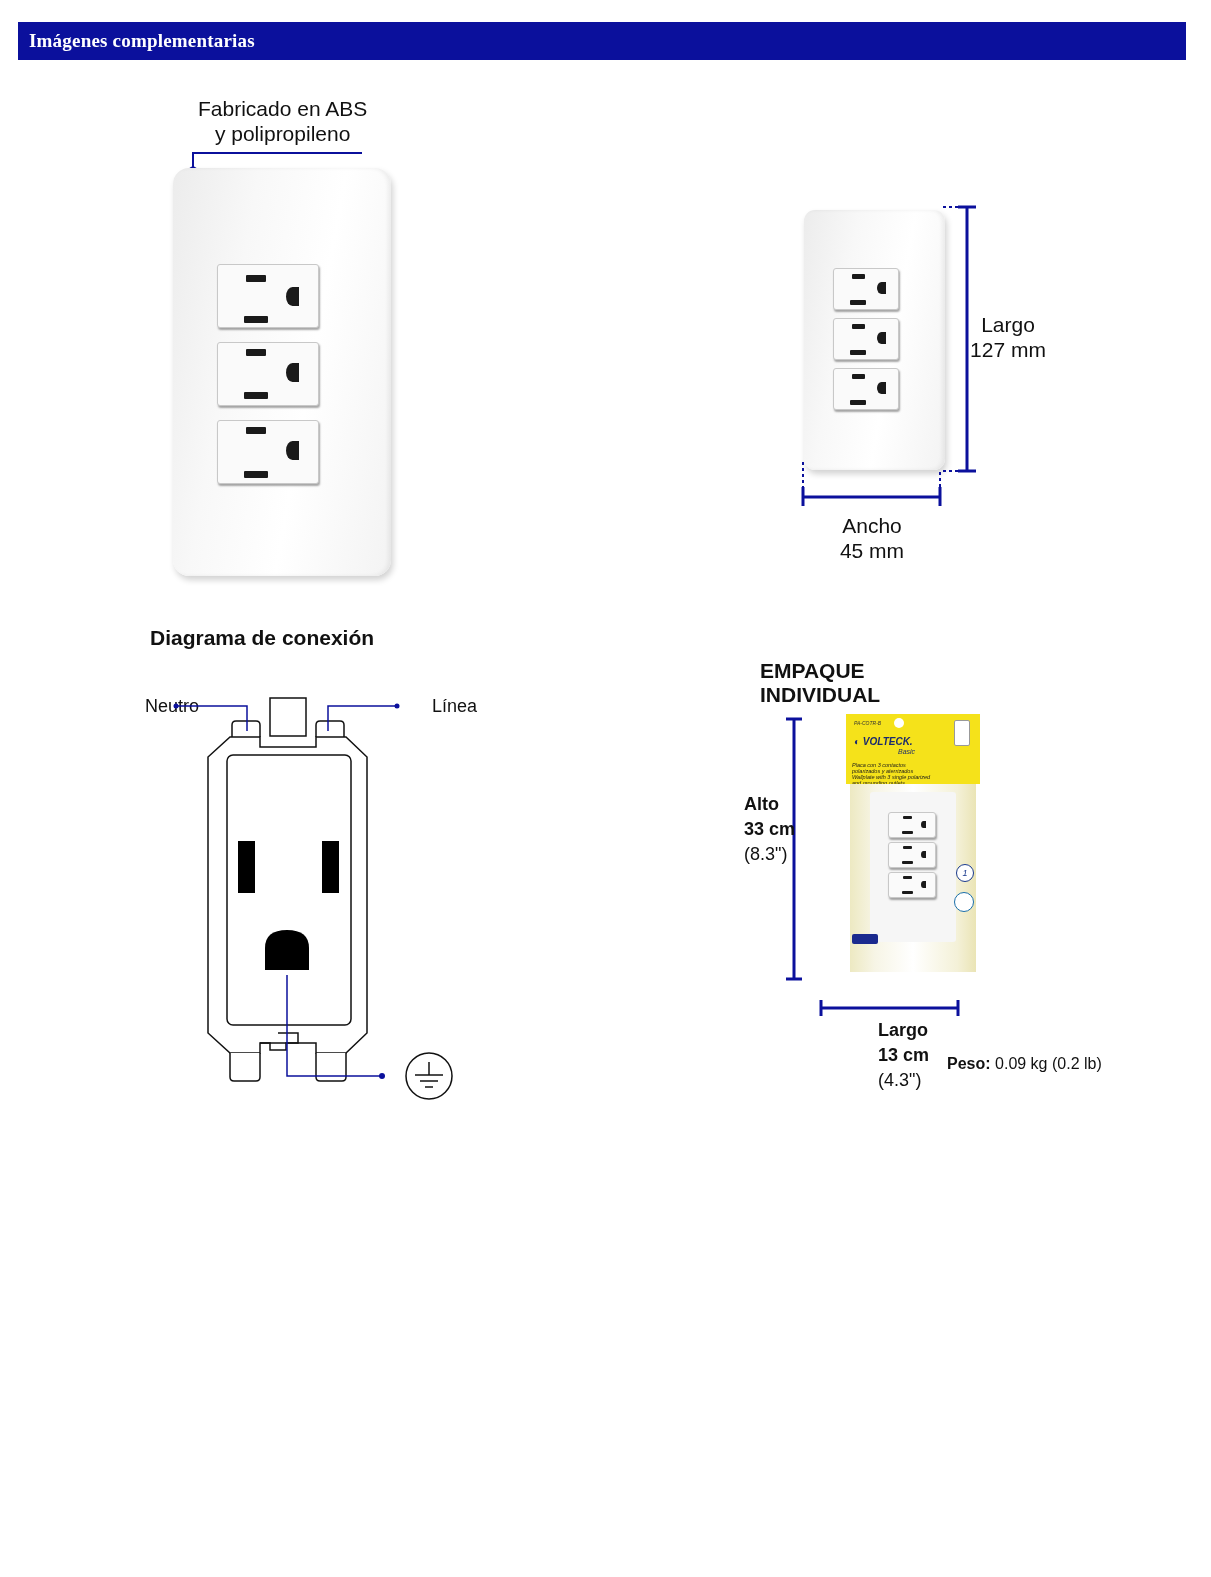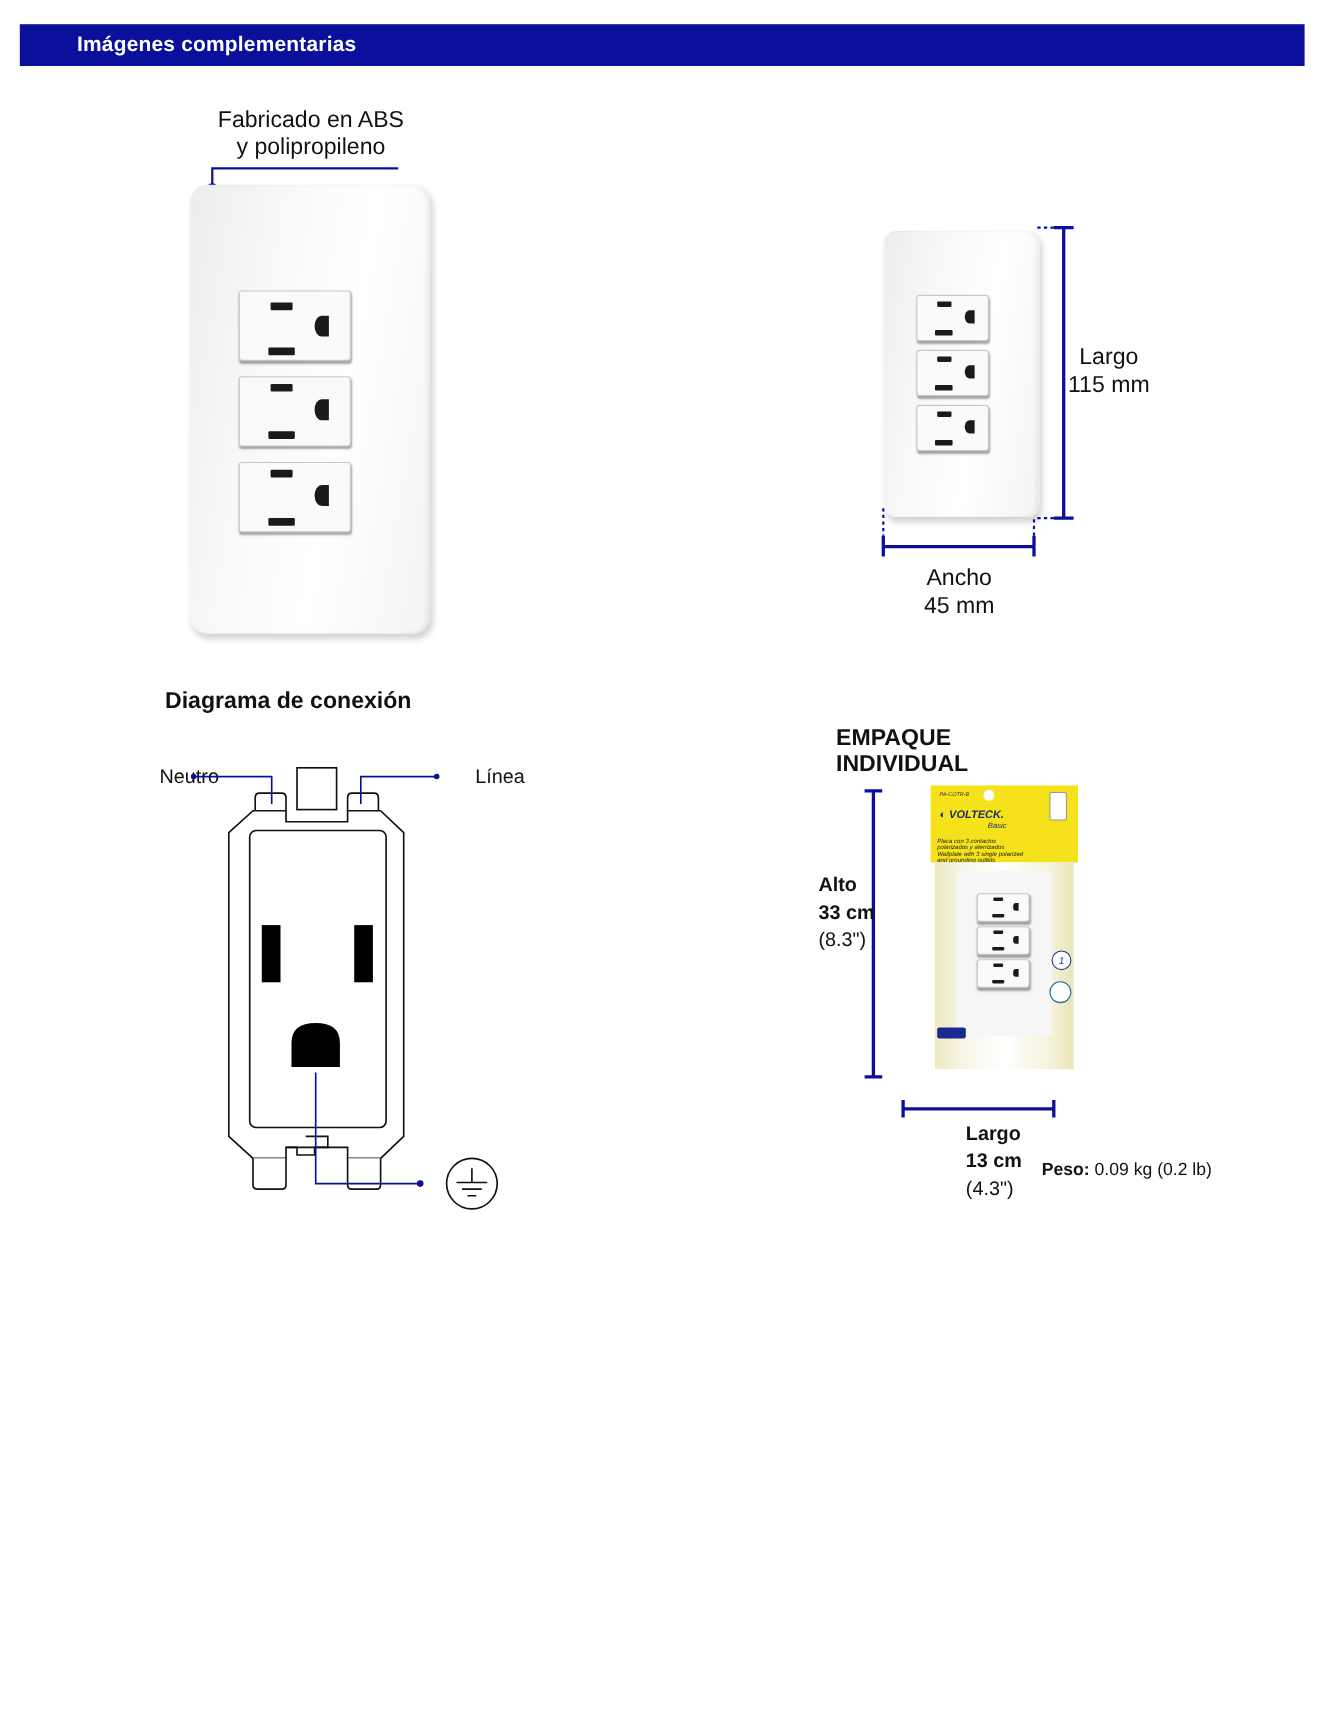--- a/index.html
+++ b/index.html
@@ -1,21 +1,21 @@
 <!DOCTYPE html>
 <html><head>
 <meta charset="utf-8">
 <style>
   html, body { margin:0; padding:0; background:#ffffff; }
   body { width:1211px; height:1577px; position:relative; overflow:hidden;
          font-family:"Liberation Sans", "DejaVu Sans", sans-serif; color:#111; }
   .header-bar { position:absolute; left:18px; top:22px; width:1168px; height:38px;
                 background:#0b109c; }
   .header-title { position:absolute; left:11px; top:8px; color:#fff; font-weight:bold;
-                  font-size:19px; font-family:Liberation Sans, sans-serif; letter-spacing:0.2px;margin-left:41px; }
+                  font-size:19px; font-family:Liberation Serif, serif; letter-spacing:0.2px; }
   .abs { position:absolute; }
   .cond { font-family:"Liberation Sans", sans-serif; font-stretch:condensed; }
   .label-md { font-size:21px; line-height:25px;text-align:center; }
   .label-sm { font-size:18px; line-height:25px;margin-left:32px; }
   .bold { font-weight:bold; }
   .center { }
   .plate { position:absolute; background:linear-gradient(100deg,#ececec 0%,#f8f8f8 30%,#ffffff 60%,#f3f3f3 100%);
            border-radius:16px; box-shadow: 2px 4px 6px rgba(0,0,0,0.18), inset -3px 0 4px rgba(0,0,0,0.06); }
   .outlet { position:absolute; background:#fafafa; border:1px solid #c8c8c8; border-radius:3px;
             box-shadow: 1px 2px 2px rgba(0,0,0,0.35); }
@@ -83,21 +83,21 @@
   <line x1="147" y1="271" x2="162" y2="271" stroke="#0b109c" stroke-width="2" stroke-dasharray="3,3"></line>
 
   <line x1="7" y1="297" x2="144" y2="297" stroke="#0b109c" stroke-width="3"></line>
   <line x1="7" y1="287" x2="7" y2="306" stroke="#0b109c" stroke-width="3"></line>
   <line x1="144" y1="287" x2="144" y2="306" stroke="#0b109c" stroke-width="3"></line>
   <line x1="7" y1="262" x2="7" y2="287" stroke="#0b109c" stroke-width="2" stroke-dasharray="3,3"></line>
   <line x1="144" y1="272" x2="144" y2="287" stroke="#0b109c" stroke-width="2" stroke-dasharray="3,3"></line>
 </svg>
 <div class="abs cond label-md center" style="left:966px; top:312px; width:84px;">
   <div>Largo</div>
-  <div>115 mm</div>
+  <div>127 mm</div>
 </div>
 <div class="abs cond label-md center" style="left:830px; top:513px; width:84px;">
   <div>Ancho</div>
   <div>45 mm</div>
 </div>
 
 <div class="abs cond bold center" style="left:150px; top:626px; width:260px; font-size:21px;">Diagrama de conexión</div>
 <div class="abs cond label-sm" style="left:113px; top:694px;">Neutro</div>
 <div class="abs cond label-sm" style="left:400px; top:694px;">Línea</div>
 <svg class="abs" style="left:170px; top:695px;" width="300" height="410">

